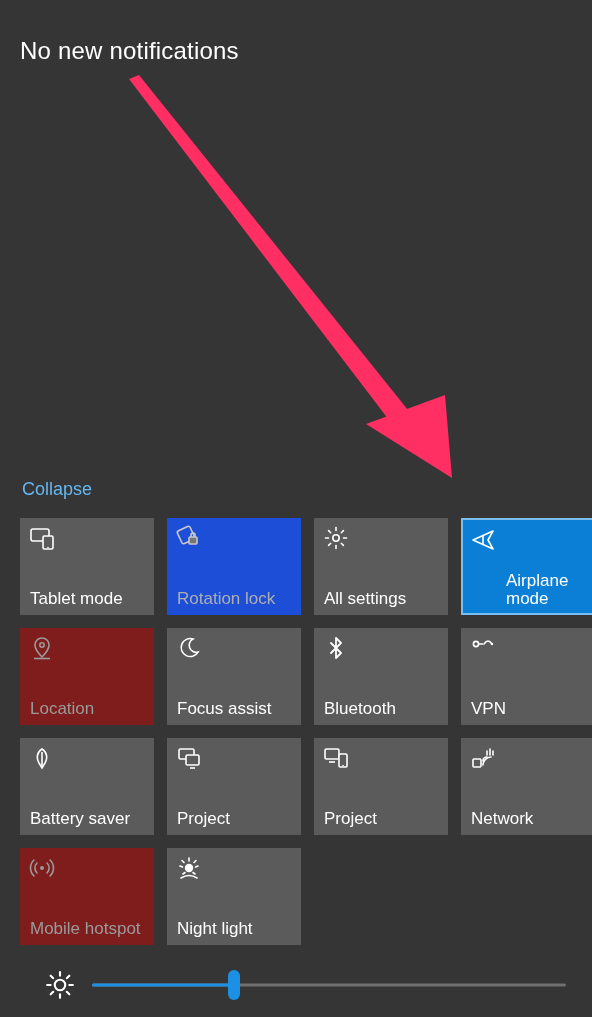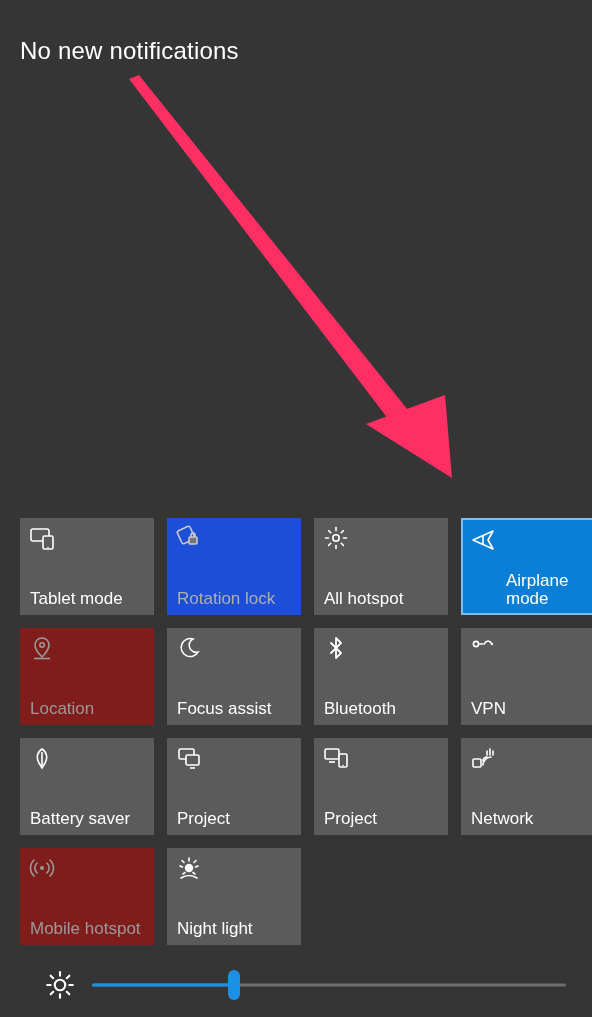--- a/index.html
+++ b/index.html
@@ -92,20 +92,23 @@
       pointer-events: none;
     }
   </style>
 </head>
 <body>
 
 <div class="panel">
   <div class="notif-header">No new notifications</div>
   <div class="notif-area"></div>
 
+  <div>
+    <span class="collapse-link">Collapse</span>
+  </div>
 
   <div class="tiles">
 
     <div class="tile">
       <div class="icon-wrap">
           <span class="icon">
         <svg viewBox="0 0 24 24" fill="none" stroke="#fff" stroke-width="1.6">
           <rect x="1" y="3" width="18" height="12" rx="2"></rect>
           <rect x="13" y="10" width="10" height="13" rx="1.4" fill="#5b5b5b"></rect>
           <circle cx="18" cy="21.5" r="0.8" fill="#fff" stroke="none"></circle>
@@ -139,21 +142,21 @@
             <line x1="1.5" y1="12" x2="4.5" y2="12"></line>
                 <line x1="19.5" y1="12" x2="22.5" y2="12"></line>
             <line x1="4.6" y1="4.6" x2="6.7" y2="6.7"></line>
                 <line x1="17.3" y1="17.3" x2="19.4" y2="19.4"></line>
             <line x1="19.4" y1="4.6" x2="17.3" y2="6.7"></line>
                 <line x1="6.7" y1="17.3" x2="4.6" y2="19.4"></line>
           </g>
         </svg>
       </span>
         </div>
-      <div class="label">All hotspot</div>
+      <div class="label">All settings</div>
     </div>
 
     <div class="tile active">
       <div class="icon-wrap">
           <span class="icon">
         <svg viewBox="0 0 24 24" fill="none" stroke="#fff" stroke-width="1.6" stroke-linejoin="round">
           <path d="M2 14 L22 5 L17 14 L22 23 L2 14 Z"></path>
           <line x1="12" y1="9.5" x2="12" y2="18.5"></line>
         </svg>
       </span>

